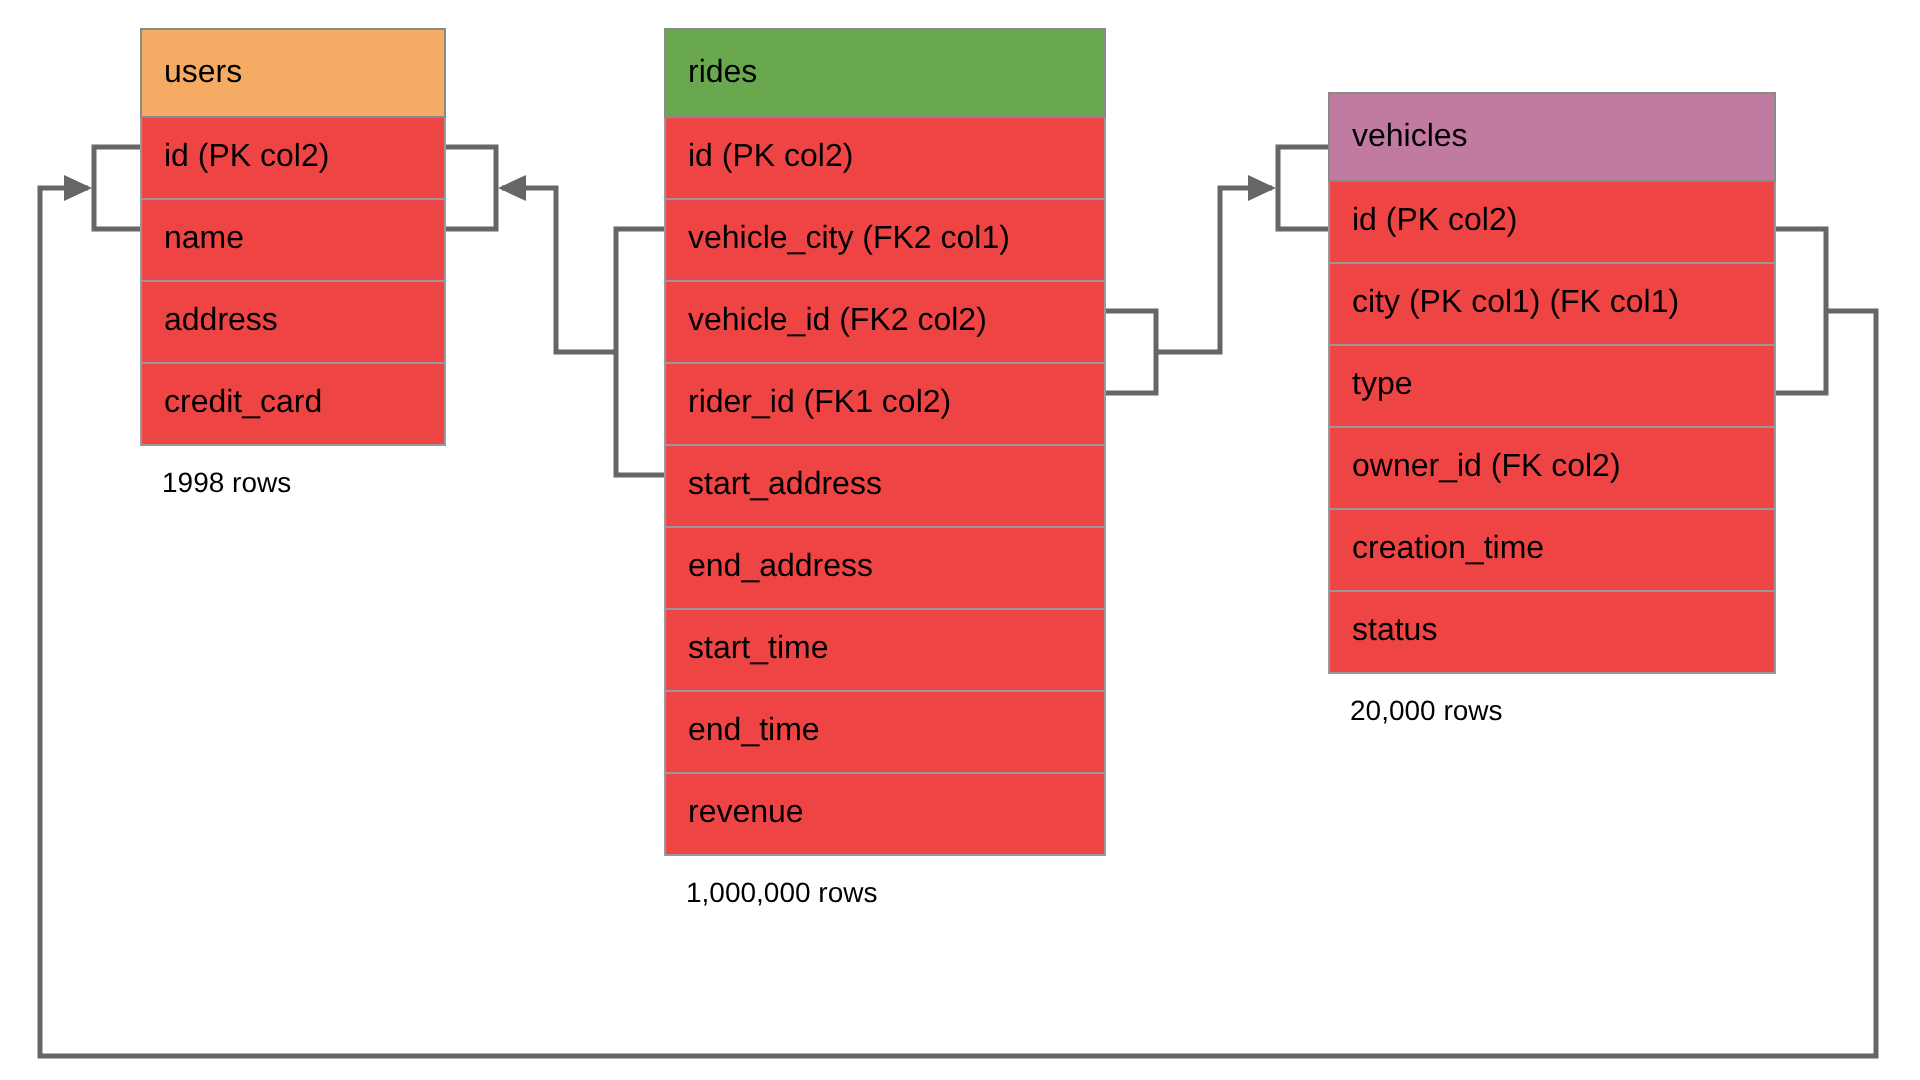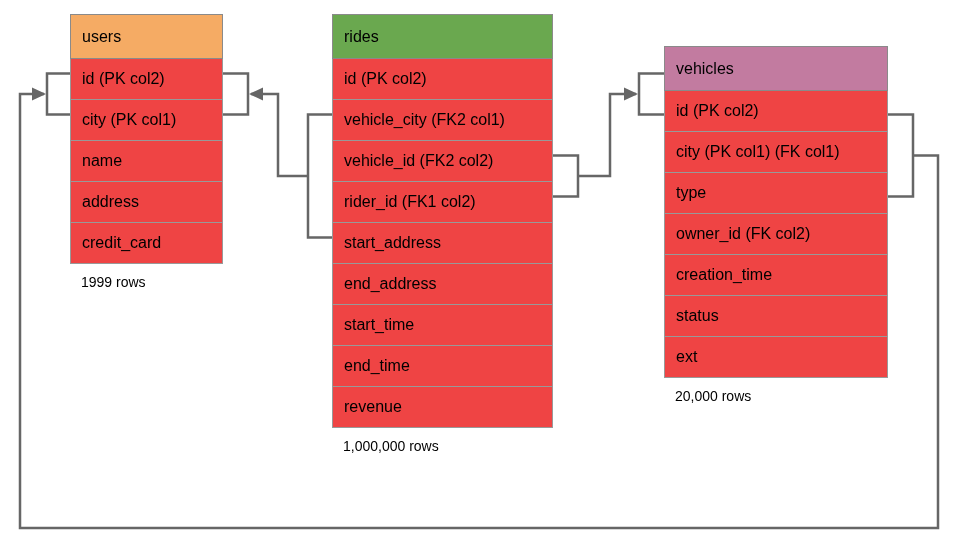--- a/index.html
+++ b/index.html
@@ -80,26 +80,25 @@
       <polygon points="46,94 32,87.5 32,100.5"></polygon>
     </g>
   </svg>
 
   <div class="db-table" style="left: 70px; width: 153px;">
     <div class="hdr" style="background: rgb(245, 171, 100);">
       <span>users</span>
     </div>
     <div class="rows">
         <div class="row">id (PK col2)</div>
-        <div class="row">city (PK col1)</div>
         <div class="row">name</div>
         <div class="row">address</div>
         <div class="row">credit_card</div>
       </div>
-    <div class="caption">1999 rows</div>
+    <div class="caption">1998 rows</div>
   </div>
 
   <div class="db-table" style="left: 332px; width: 221px;">
     <div class="hdr" style="background: rgb(106, 168, 79); text-align: center;">
       <span>rides</span>
     </div>
     <div class="rows">
         <div class="row">id (PK col2)</div>
         <div class="row">vehicle_city (FK2 col1)</div>
         <div class="row">vehicle_id (FK2 col2)</div>
@@ -117,18 +116,17 @@
     <div class="hdr" style="background: rgb(194, 123, 160);">
       <span>vehicles</span>
     </div>
     <div class="rows">
         <div class="row">id (PK col2)</div>
         <div class="row">city (PK col1) (FK col1)</div>
         <div class="row">type</div>
         <div class="row">owner_id (FK col2)</div>
         <div class="row">creation_time</div>
         <div class="row">status</div>
-        <div class="row">ext</div>
       </div>
     <div class="caption">20,000 rows</div>
   </div>
 
 </div>
 
 </body></html>

